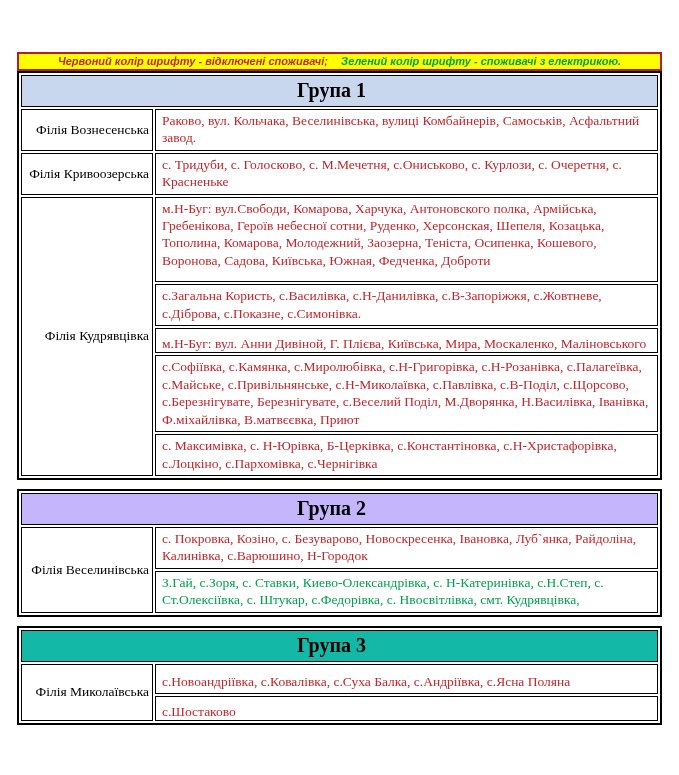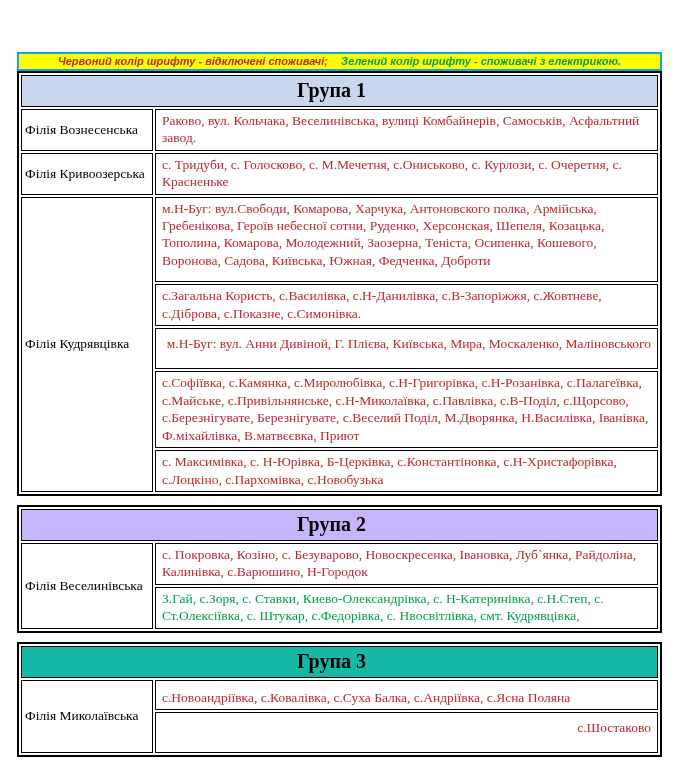--- a/index.html
+++ b/index.html
@@ -8,21 +8,21 @@
     background:#ffffff;
     font-family:"Liberation Serif", serif;
     color:#000;
   }
   .page{padding:52px 17px 0 17px;}
   .doc-title{
     font-weight:bold;font-size:15.5px;line-height:1.28;text-align:center;
     margin:0 6px 5px 6px;
   }
   .legend{
-    background:#FFFF00;border:2px solid #0ea5e9;
+    background:#FFFF00;border:2px solid #b91c1c;
     font-family:"Liberation Sans", sans-serif;
     font-style:italic;font-weight:bold;font-size:11px;
     text-align:center;padding:1px 0 2px 0;
   }
   .lred{color:#C1272D;}
   .lgreen{color:#00A14E;margin-left:10px;}
   table.grp{
     width:100%;
     border-collapse:separate;border-spacing:2px;
     border:2px solid #000;
@@ -30,29 +30,29 @@
   }
   table.grp td{border:1px solid #000;vertical-align:middle;}
   td.ghdr{
     text-align:center;font-weight:bold;font-size:20px;
     padding:3px 16px 4px 0;
   }
   .g1{background:#C9D7EE;}
   .g2{background:#c4b5fd;}
   .g3{background:#14b8a6;}
   td.branch{
-    width:124px;text-align:left;font-size:13.5px;color:#000;
+    width:124px;text-align:right;font-size:13.5px;color:#000;
     padding:2px 3px;
   }
   td.val{
     font-size:13.5px;line-height:1.29;padding:2px 6px 3px 6px;
     vertical-align:top;
   }
   td.padb{padding-bottom:12px;}
-  td.padv{padding-top:6px;padding-bottom:16px;text-align:right;}
+  td.padv{padding-top:6px;padding-bottom:0;}
   td.tall{padding-top:8px;}
   .red{color:#C1272D;}
   .green{color:#00A14E;}
 </style>
 </head>
 <body>
 
 <div class="page">
 
 
@@ -81,21 +81,21 @@
       <tr>
         <td class="val red">с.Загальна Користь, с.Василівка, с.Н-Данилівка, с.В-Запоріжжя, с.Жовтневе, с.Діброва, с.Показне, с.Симонівка.</td>
       </tr>
       <tr>
         <td class="val red padv">м.Н-Буг: вул. Анни Дивіной, Г. Плієва, Київська, Мира, Москаленко, Маліновського</td>
       </tr>
       <tr>
         <td class="val red">с.Софіївка, с.Камянка, с.Миролюбівка, с.Н-Григорівка, с.Н-Розанівка, с.Палагеївка, с.Майське, с.Привільнянське, с.Н-Миколаївка, с.Павлівка, с.В-Поділ, с.Щорсово, с.Березнігувате, Березнігувате, с.Веселий Поділ, М.Дворянка, Н.Василівка, Іванівка, Ф.міхайлівка, В.матвєєвка, Приют</td>
       </tr>
       <tr>
-        <td class="val red">с. Максимівка, с. Н-Юрівка, Б-Церківка, с.Константіновка, с.Н-Христафорівка, с.Лоцкіно, с.Пархомівка, с.Новобузька</td>
+        <td class="val red">с. Максимівка, с. Н-Юрівка, Б-Церківка, с.Константіновка, с.Н-Христафорівка, с.Лоцкіно, с.Пархомівка, с.Чернігівка</td>
       </tr>
     </tbody>
   </table>
 
   <table class="grp">
     <tbody>
       <tr>
         <td colspan="2" class="ghdr g2">Група 2</td>
       </tr>
       <tr>

